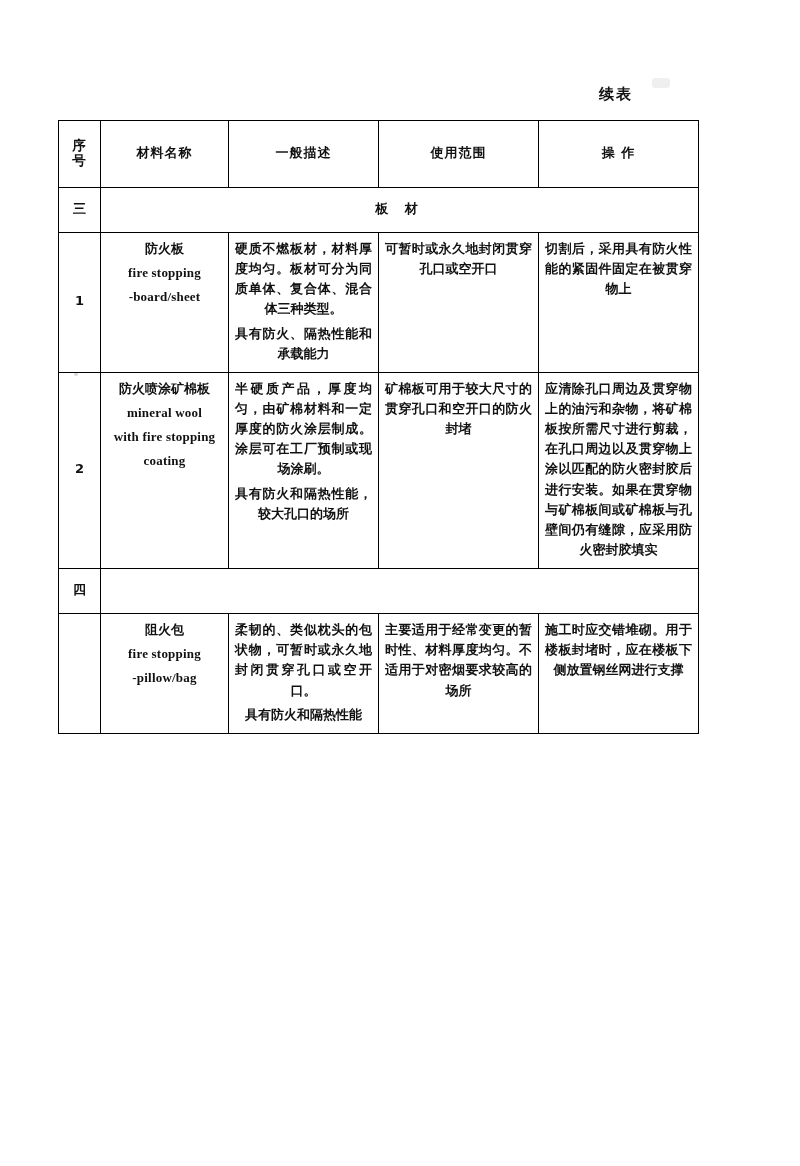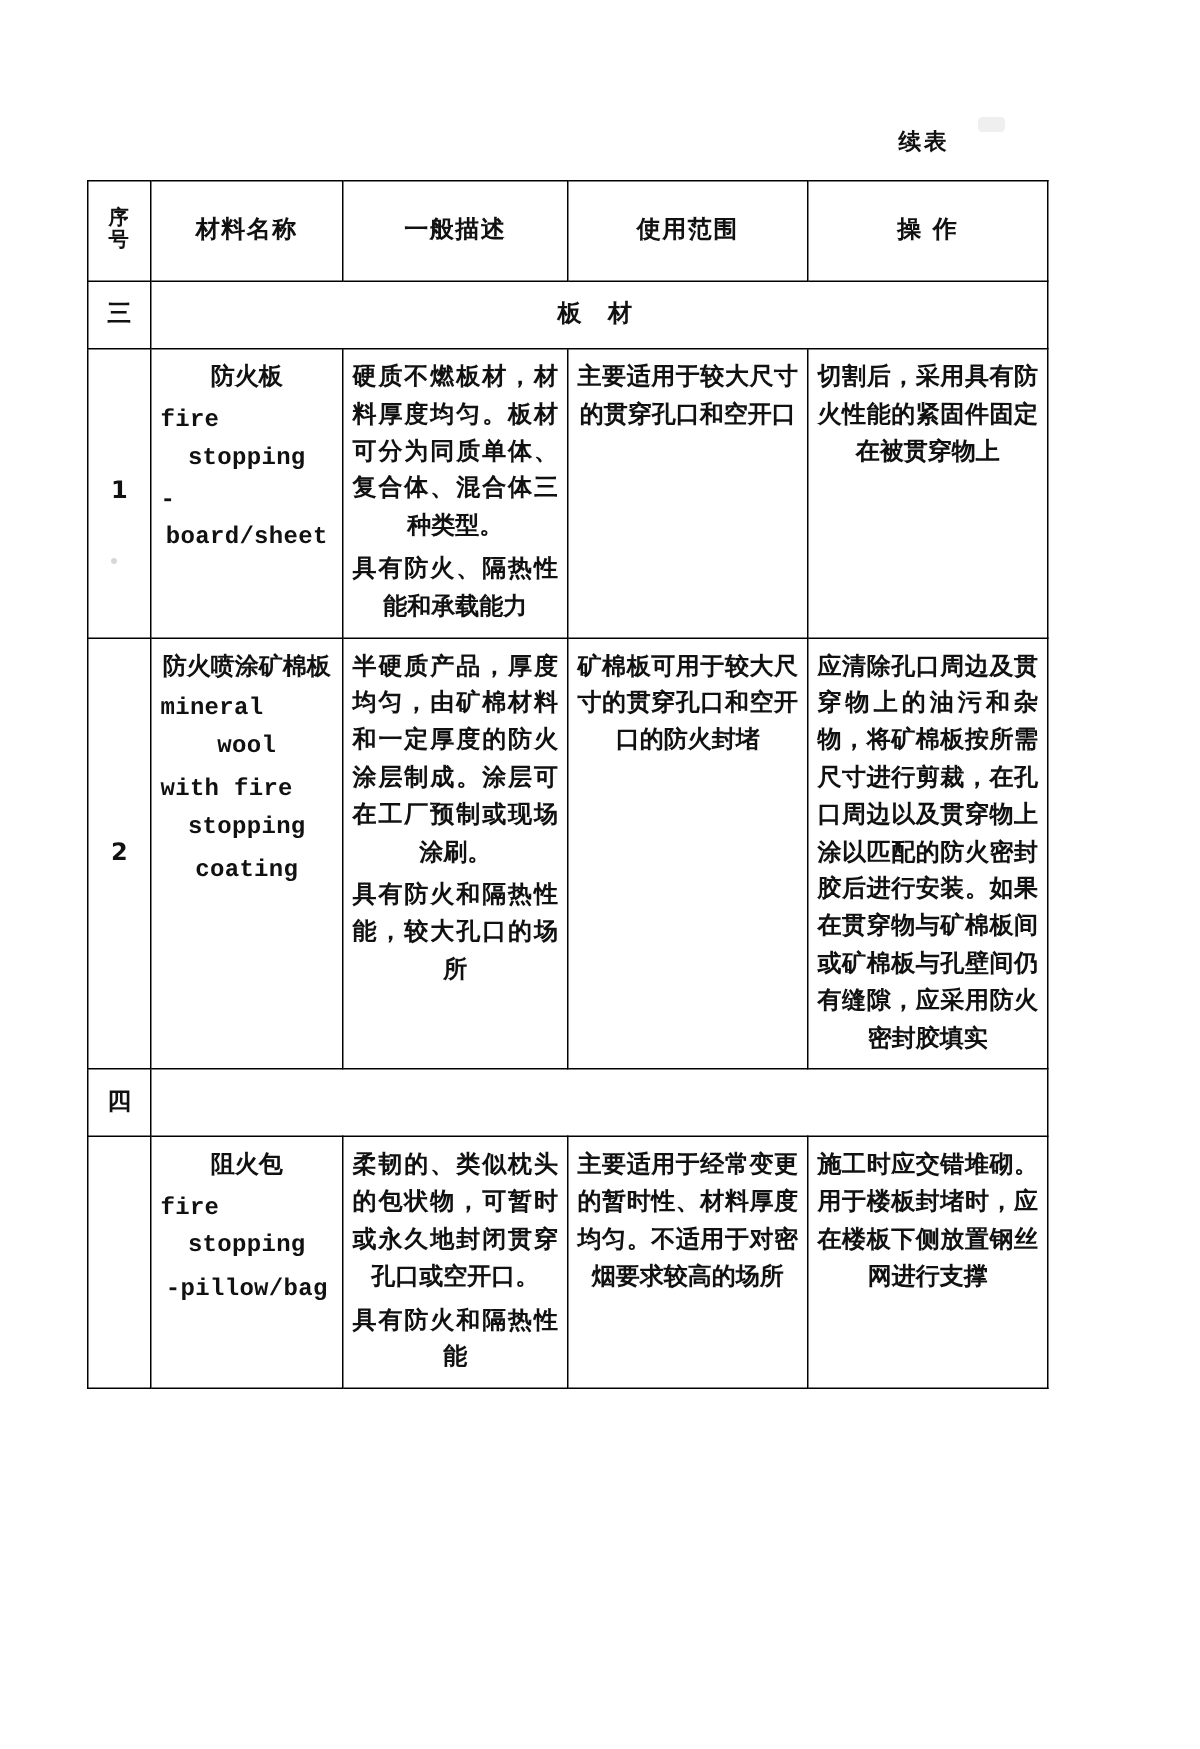--- a/index.html
+++ b/index.html
@@ -35,21 +35,21 @@
     left: 58px;
     top: 120px;
     width: 640px;
     border-collapse: collapse;
     table-layout: fixed;
   }
   table.maintable td {
     border: 1px solid #000;
     vertical-align: top;
     padding: 6px 6px 8px 6px;
-    font-size: 16px;
+    font-size: 13px;
     line-height: 1.55;
     font-weight: bold;
     text-align: center;
   }
   .hdr td {
     text-align: center !important;
     vertical-align: middle !important;
     height: 52px;
     font-size: 14px;
     letter-spacing: 1px;
@@ -78,21 +78,21 @@
     text-align-last: center;
   }
   .p + .p {
     margin-top: 4px;
   }
   .namecell .p {
     text-align: left;
     text-align-last: center;
   }
   .en {
-    font-family: Liberation Mono, monospace;
+    font-family: Liberation Serif, serif;
     font-weight: bold;
     letter-spacing: 0.2px;
   }
   .c1 { width: 42px; }
   .c2 { width: 128px; }
   .c3 { width: 150px; }
   .c4 { width: 160px; }
   .c5 { width: 160px; }
   .justified {
     text-align: justify;
@@ -157,21 +157,21 @@
         <td class="namecell">
           <div class="p">防火板</div>
           <div class="p en">fire stopping</div>
           <div class="p en">-board/sheet</div>
         </td>
         <td class="justified">
           <div class="p">硬质不燃板材，材料厚度均匀。板材可分为同质单体、复合体、混合体三种类型。</div>
           <div class="p">具有防火、隔热性能和承载能力</div>
         </td>
         <td class="justified">
-          <div class="p">主要适用于较大尺寸的贯穿孔口和空开口</div>
+          <div class="p">可暂时或永久地封闭贯穿孔口或空开口</div>
         </td>
         <td class="justified">
           <div class="p">切割后，采用具有防火性能的紧固件固定在被贯穿物上</div>
         </td>
       </tr>
 
       <tr>
         <td class="seqcell" style="vertical-align: middle;">2</td>
         <td class="namecell">
           <div class="p">防火喷涂矿棉板</div>

